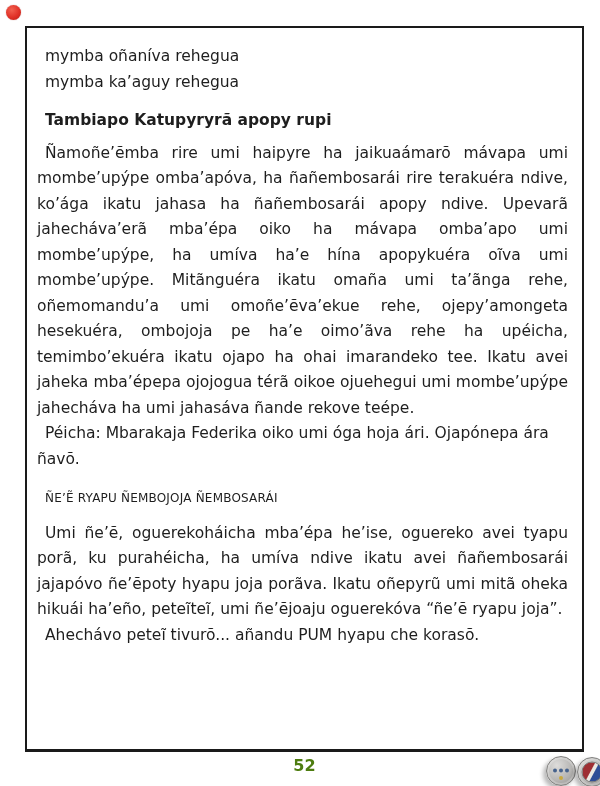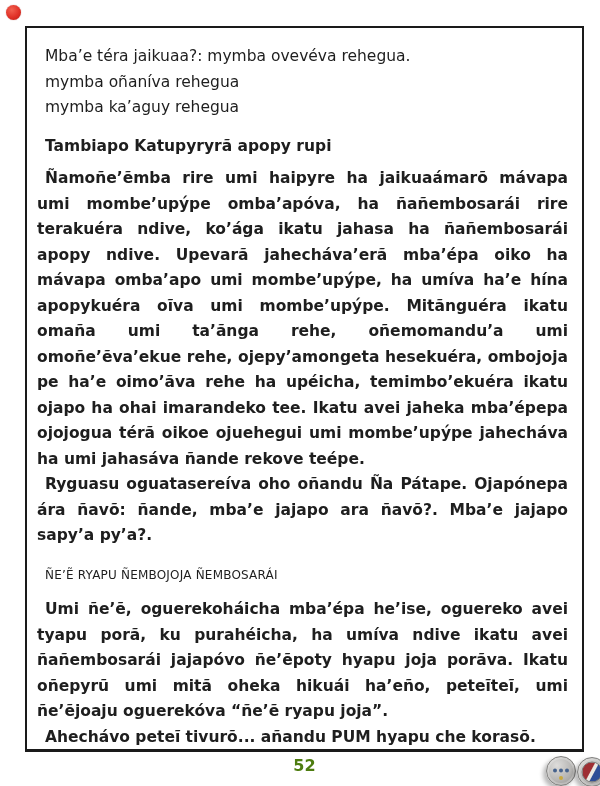--- a/index.html
+++ b/index.html
@@ -31,21 +31,21 @@
   .h1{
     font-size:15.5px;line-height:25.5px;font-weight:bold;
     margin:13px 0 7px 8px;
   }
   .h2{
     font-size:12px;line-height:25.5px;font-weight:normal;
     margin:14px 0 9px 8px;letter-spacing:.2px;
   }
   p.body{
     margin:0;text-align:justify;text-indent:8px;
-    font-size:15.5px;line-height:25.5px;font-weight:bold;
+    font-size:15.5px;line-height:25.5px;
   }
   p.noj{text-align:left;}
   .pagenum{
     position:absolute;left:25px;top:756px;width:559px;
     text-align:center;font-size:16px;font-weight:bold;color:#4d7c0f;
   }
   .fab{
     position:absolute;width:30px;height:30px;border-radius:50%;
     background:radial-gradient(circle at 35% 30%, #dedddb 0%, #b7b6b4 55%, #8f8e8c 100%);
     border:1px solid #80807e;
@@ -71,29 +71,28 @@
     background:linear-gradient(118deg,#9e2f33 0%,#9e2f33 42%,#ece9e2 46%,#ece9e2 56%,#2e4e97 60%,#2e4e97 100%);
   }
 </style>
 </head>
 <body>
 
 <div class="red-dot"></div>
 
 <div class="frame">
   <div class="intro txt">
-    <div>Mba’e téra jaikuaa?: mymba ovevéva rehegua.</div>
     <div>mymba oñaníva rehegua</div>
     <div>mymba ka’aguy rehegua</div>
   </div>
 
   <div class="h1">Tambiapo Katupyryrã apopy rupi</div>
 
   <p class="body">Ñamoñe’ẽmba rire umi haipyre ha jaikuaámarõ mávapa umi mombe’upýpe omba’apóva, ha ñañembosarái rire terakuéra ndive, ko’ága ikatu jahasa ha ñañembosarái apopy ndive. Upevarã jahecháva’erã mba’épa oiko ha mávapa omba’apo umi mombe’upýpe, ha umíva ha’e hína apopykuéra oĩva umi mombe’upýpe. Mitãnguéra ikatu omaña umi ta’ãnga rehe, oñemomandu’a umi omoñe’ẽva’ekue rehe, ojepy’amongeta hesekuéra, ombojoja pe ha’e oimo’ãva rehe ha upéicha, temimbo’ekuéra ikatu ojapo ha ohai imarandeko tee. Ikatu avei jaheka mba’épepa ojojogua térã oikoe ojuehegui umi mombe’upýpe jahecháva ha umi jahasáva ñande rekove teépe.</p>
-  <p class="body">Ryguasu oguatasereíva oho oñandu Ña Pátape. Ojapónepa ára ñavõ: ñande, mba’e jajapo ara ñavõ?. Mba’e jajapo sapy’a py’a?.</p>
+  <p class="body noj">Péicha: Mbarakaja Federika oiko umi óga hoja ári. Ojapónepa ára ñavõ.</p>
 
   <div class="h2">ÑE’Ẽ RYAPU ÑEMBOJOJA ÑEMBOSARÁI</div>
 
   <p class="body">Umi ñe’ẽ, oguerekoháicha mba’épa he’ise, oguereko avei tyapu porã, ku purahéicha, ha umíva ndive ikatu avei ñañembosarái jajapóvo ñe’ẽpoty hyapu joja porãva. Ikatu oñepyrũ umi mitã oheka hikuái ha’eño, peteĩteĩ, umi ñe’ẽjoaju oguerekóva “ñe’ẽ ryapu joja”.</p>
   <p class="body noj">Ahechávo peteĩ tivurõ... añandu PUM hyapu che korasõ.</p>
 </div>
 
 <div class="pagenum">52</div>
 
 <div class="fab fab-more" title="">

